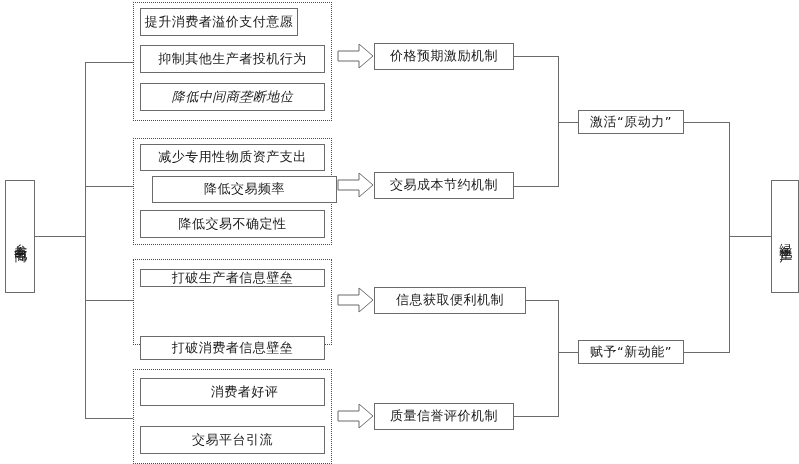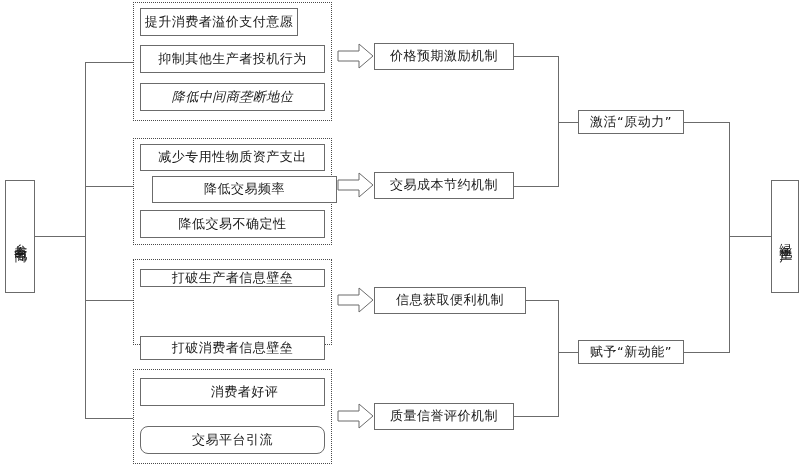--- a/index.html
+++ b/index.html
@@ -92,21 +92,21 @@
   <div class="node" style="left:140px; top:144px; width:185px; height:27px;">减少专用性物质资产支出</div>
   <div class="node" style="left:152px; top:176px; width:185px; height:27px;">降低交易频率</div>
   <div class="node" style="left:140px; top:210px; width:185px; height:28px;">降低交易不确定性</div>
 
   <div class="cluster" style="left:133px; top:259px; width:199px; height:86px;"></div>
   <div class="node" style="left:140px; top:269px; width:185px; height:18px;">打破生产者信息壁垒</div>
   <div class="node" style="left:140px; top:308px; width:185px; height:24px;margin-top:28px;">打破消费者信息壁垒</div>
 
   <div class="cluster" style="left:133px; top:369px; width:199px; height:95px;"></div>
   <div class="node" style="left:140px; top:378px; width:185px; height:28px;padding-left:24px;">消费者好评</div>
-  <div class="node" style="left:140px; top:426px; width:185px; height:28px;border-radius:8px;">交易平台引流</div>
+  <div class="node" style="left:140px; top:426px; width:185px; height:28px;">交易平台引流</div>
 
   <div class="block-arrow" style="left:337px; top:43px;">
     <svg width="37" height="26" viewBox="0 0 37 26">
       <polygon points="1,8 22,8 22,1 36,13 22,25 22,18 1,18" fill="#ffffff" stroke="#6b6b6b" stroke-width="1"></polygon>
     </svg>
   </div>
   <div class="block-arrow" style="left:337px; top:172px;">
     <svg width="37" height="26" viewBox="0 0 37 26">
       <polygon points="1,8 22,8 22,1 36,13 22,25 22,18 1,18" fill="#ffffff" stroke="#6b6b6b" stroke-width="1"></polygon>
     </svg>

